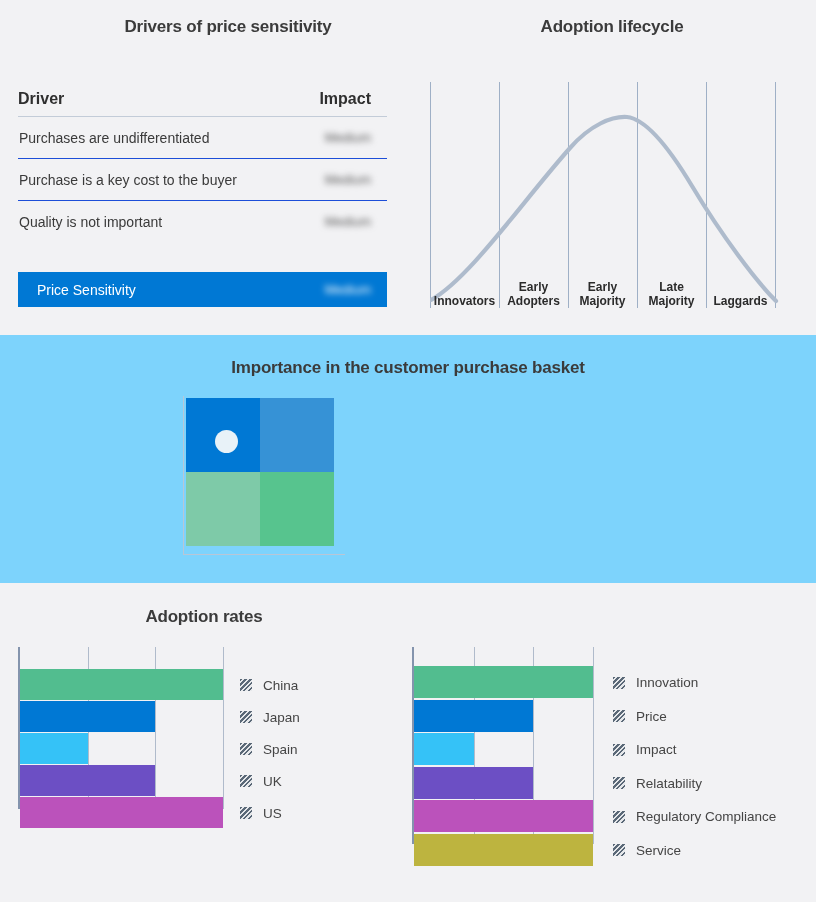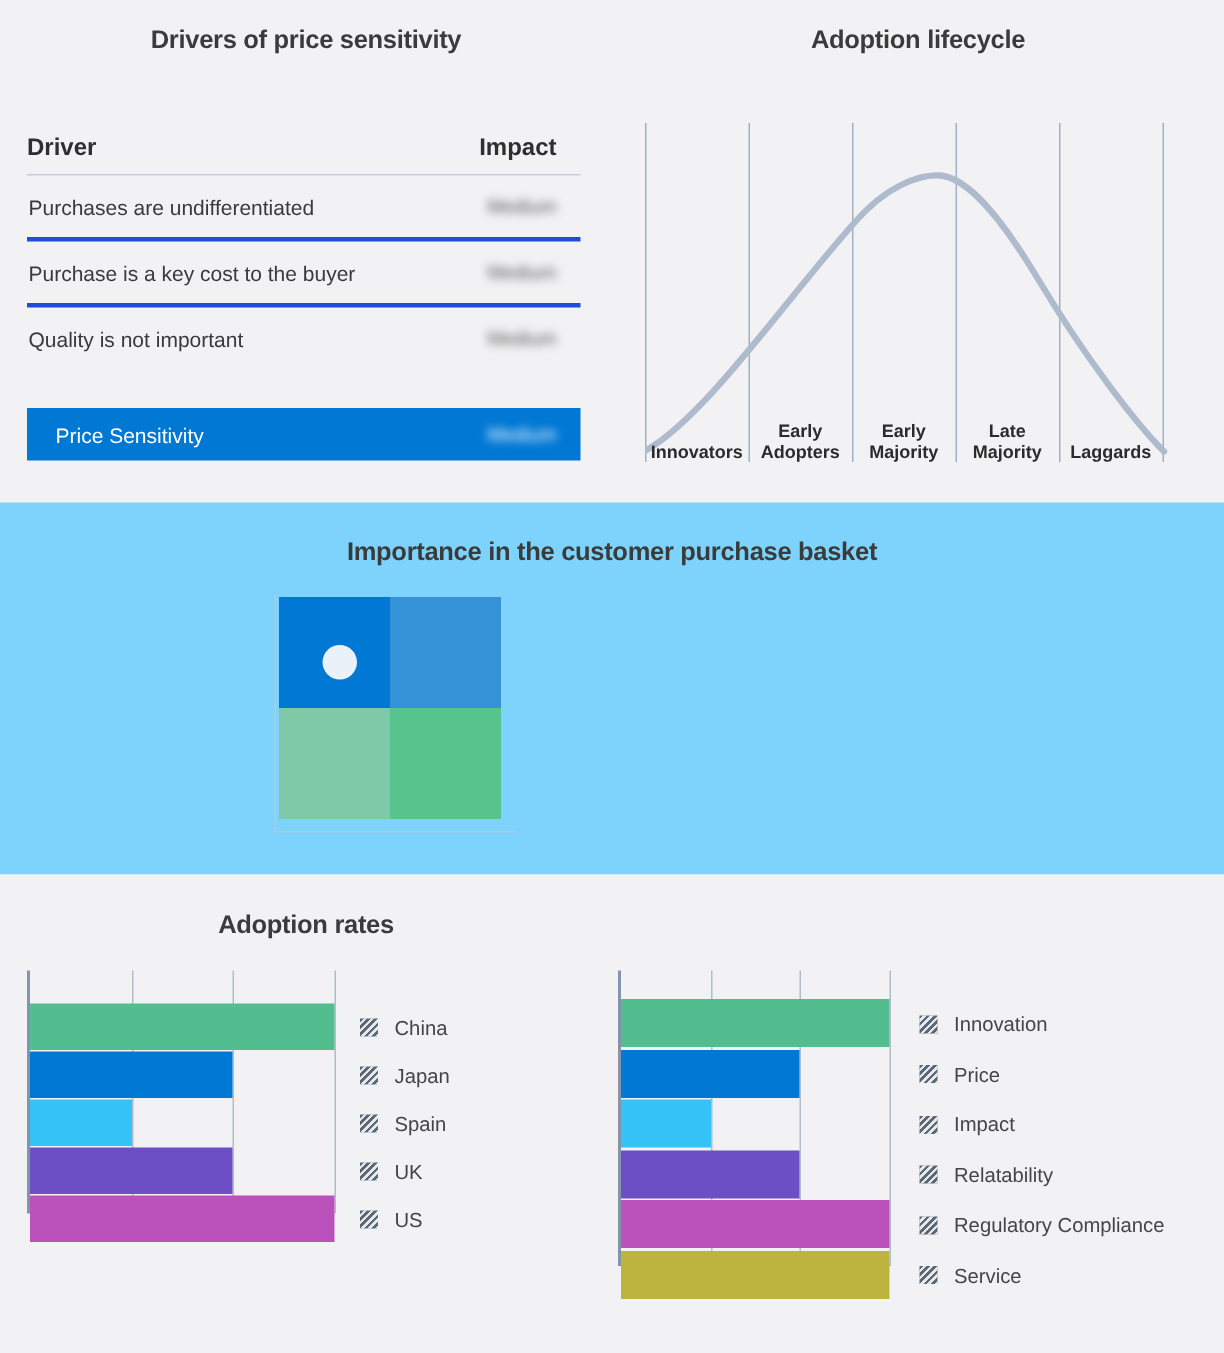--- a/index.html
+++ b/index.html
@@ -32,21 +32,21 @@
     width: 816px; height: 335px;
     background: #f2f2f4;
   }
 
   
   #drivers-panel {
     position: absolute;
     left: 0; top: 0;
     width: 408px; height: 335px;
   }
-  #drivers-panel .panel-title { position: absolute; left: 0; top: 17px; width: 408px; }
+  #drivers-panel .panel-title { position: absolute; left: 0; top: 17px; width: 408px; padding-left: 24px; }
 
   #drivers-table {
     position: absolute;
     left: 18px; top: 90px;
     width: 369px;
     text-align: center;
   }
   .dt-head {
     display: flex;
     justify-content: space-between;
@@ -59,21 +59,21 @@
   }
   .dt-head-impact {
     font-size: 16px; font-weight: bold; color: #2f2f2f;
     margin-right: 16px;
   }
   .dt-row {
     display: flex;
     justify-content: space-between;
     align-items: center;
     height: 41px;
-    border-bottom: 3px solid #1d4ed8;
+    border-bottom: 1px solid #1d4ed8;
   }
   .dt-row:last-of-type { border-bottom: none; }
   .dt-driver {
     font-size: 14px;
     color: #3a3a3a;
     padding-left: 1px;
   }
   .dt-impact {
     font-size: 13px;
     color: #555555;

